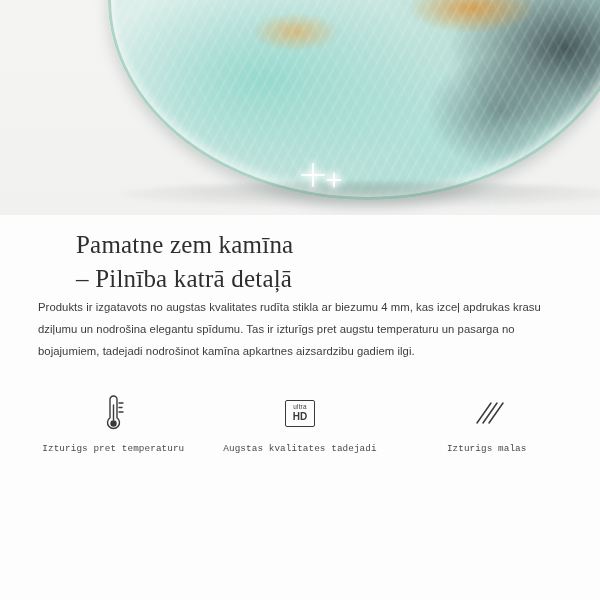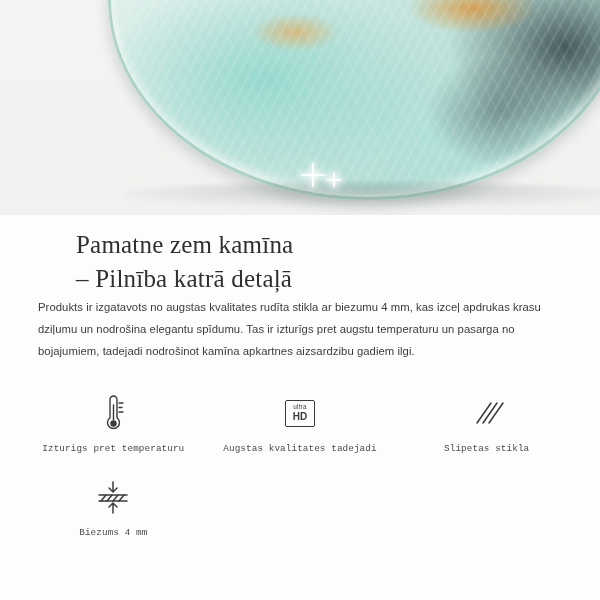--- a/index.html
+++ b/index.html
@@ -234,35 +234,18 @@
 
 
     <div class="feature">
       <div class="feature-icon">
         <svg width="36" height="32" viewBox="0 0 36 32" fill="none" stroke="#3a3a3a" stroke-width="1.5" stroke-linecap="round">
           <line x1="8" y1="26" x2="22" y2="6"></line>
           <line x1="14" y1="26" x2="28" y2="6"></line>
           <line x1="20" y1="26" x2="34" y2="6"></line>
         </svg>
       </div>
-      <div class="feature-label">Slipetas stikla</div>
-    </div>
-
-    <div class="feature">
-      <div class="feature-icon">
-        <svg width="38" height="36" viewBox="0 0 38 36" fill="none" stroke="#3a3a3a" stroke-width="1.5" stroke-linecap="round" stroke-linejoin="round">
-          <line x1="19" y1="3" x2="19" y2="12"></line>
-          <path d="M15 9l4 4 4-4"></path>
-          <line x1="5" y1="16" x2="33" y2="16"></line>
-          <line x1="5" y1="22" x2="33" y2="22"></line>
-          <line x1="7" y1="22" x2="12" y2="16"></line>
-          <line x1="13" y1="22" x2="18" y2="16"></line>
-          <line x1="19" y1="22" x2="24" y2="16"></line>
-          <line x1="25" y1="22" x2="30" y2="16"></line>
-          <line x1="19" y1="26" x2="19" y2="34"></line>
-          <path d="M15 28l4-4 4 4"></path>
-        </svg>
-      </div>
-      <div class="feature-label">Biezums 4 mm</div>
-    </div>
+      <div class="feature-label">Izturigs malas</div>
+    </div>
+
 
   </div>
 </div>
 
 </body></html>

